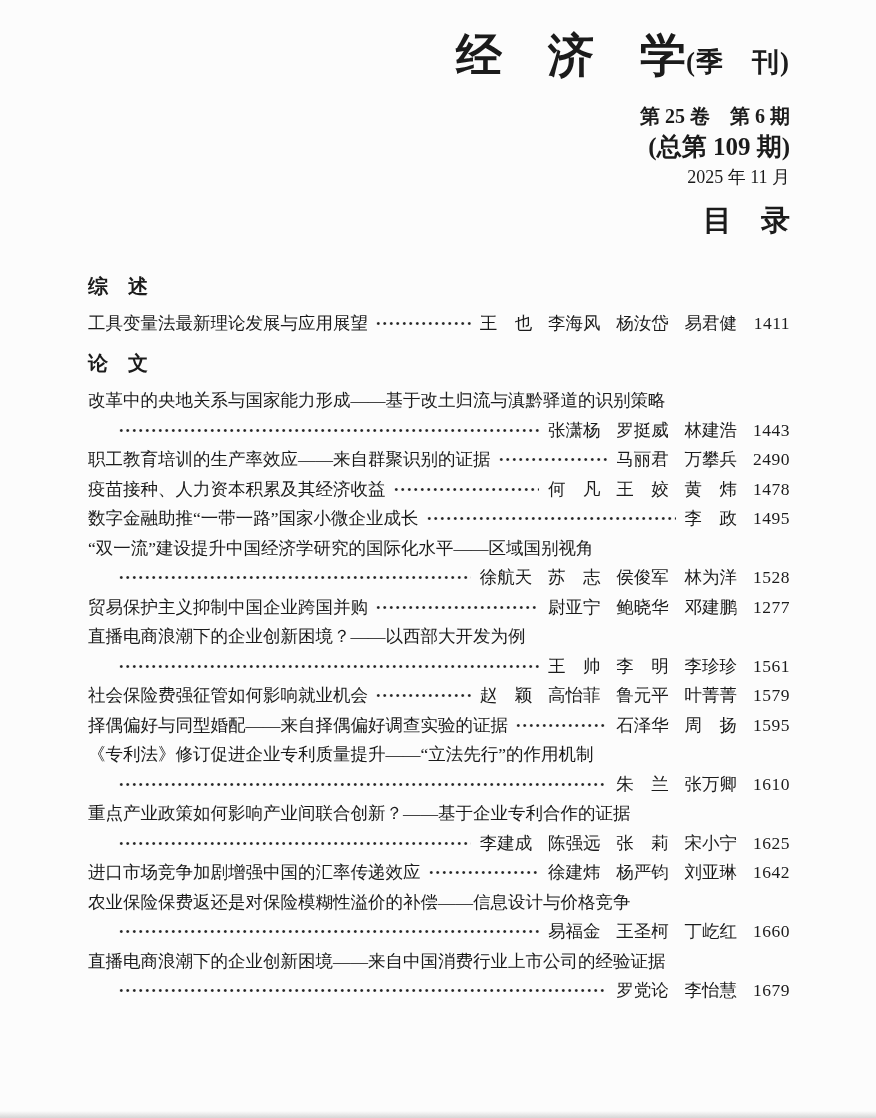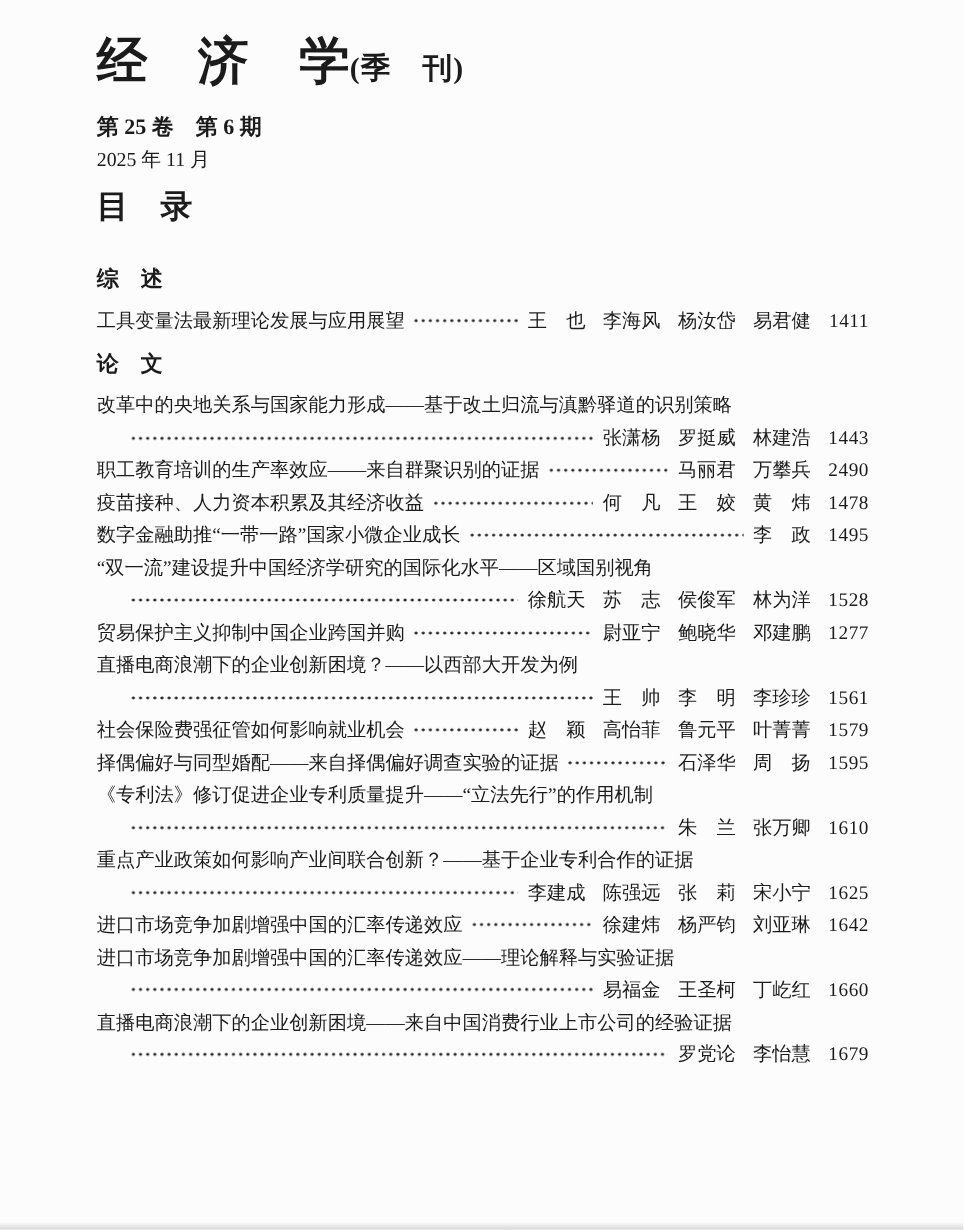--- a/index.html
+++ b/index.html
@@ -10,21 +10,21 @@
     color: #1b1b1b;
     font-family: "Liberation Serif", "DejaVu Serif", serif;
     position: relative;
     overflow: hidden;
     box-sizing: border-box;
   }
   .page {
     padding: 30px 86px 0 88px;
     box-sizing: border-box;
   }
-  header { text-align: left; }
+  header { text-align: right; }
   .journal-title {
     font-size: 46px;
     font-weight: 700;
     margin: 0 0 14px 0;
     line-height: 1.15;
     white-space: nowrap;
   }
   .journal-subtitle {
     font-size: 27px;
     font-weight: 600;
@@ -102,20 +102,21 @@
     opacity: 0.75;
   }
 </style>
 </head>
 <body>
 
 <div class="page">
   <header>
     <h1 class="journal-title"><span>经　济　学</span><span class="journal-subtitle">(季　刊)</span></h1>
     <div class="volume-line">第 25 卷　第 6 期</div>
+    <div class="total-line">(总第 109 期)</div>
     <div class="date-line">2025 年 11 月</div>
     <h2 class="toc-title">目　录</h2>
   </header>
   <main id="toc">
       <div class="section-label">综　述</div>
       <div class="entry">
         <div class="row">
           <span class="title-text">工具变量法最新理论发展与应用展望</span>
           <span class="dots"></span>
           <span class="authors">
@@ -275,21 +276,21 @@
           <span class="authors">
             <span class="author">徐建炜</span>
             <span class="author">杨严钧</span>
             <span class="author">刘亚琳</span>
           </span>
           <span class="pageno">1642</span>
         </div>
       </div>
       <div class="entry">
         <div class="row">
-          <span class="title-text">进口市场竞争加剧增强中国的汇率传递效应——理论解释与实验证据</span>
+          <span class="title-text">农业保险保费返还是对保险模糊性溢价的补偿——信息设计与价格竞争</span>
         </div>
         <div class="row indent">
           <span class="dots"></span>
           <span class="authors">
             <span class="author">易福金</span>
             <span class="author">王圣柯</span>
             <span class="author">丁屹红</span>
           </span>
           <span class="pageno">1660</span>
         </div>

